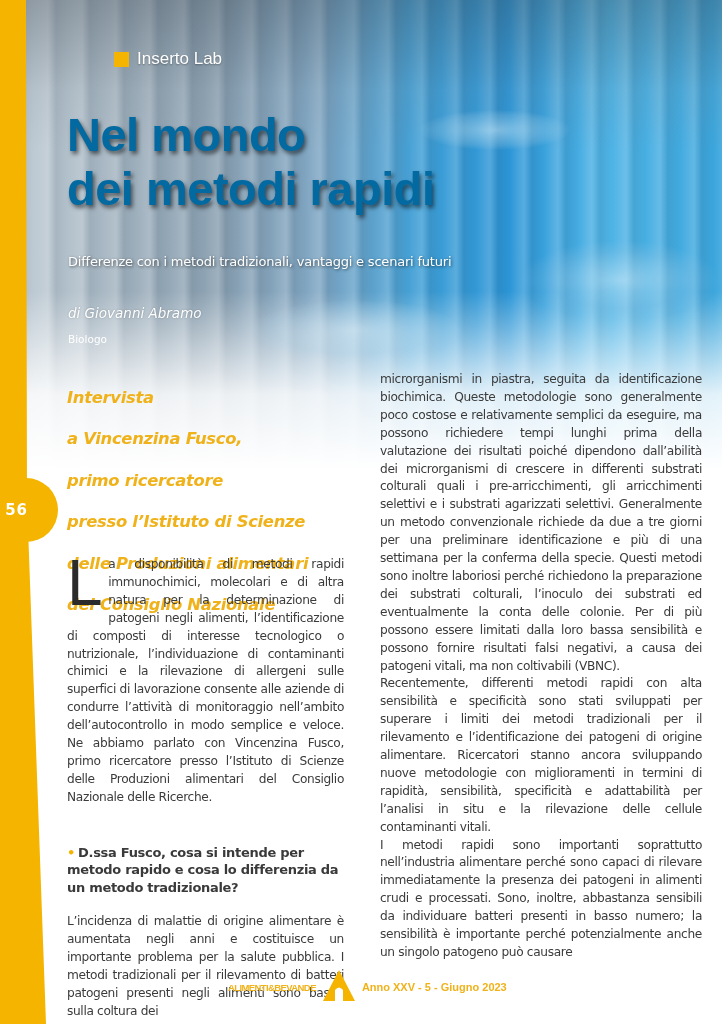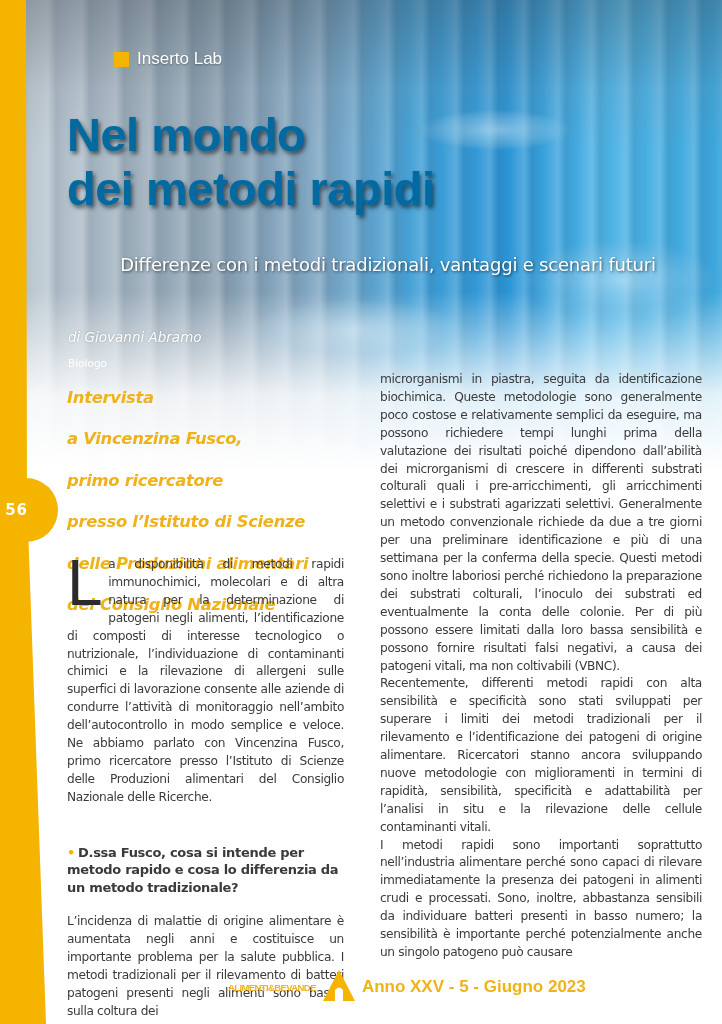--- a/index.html
+++ b/index.html
@@ -51,30 +51,29 @@
     .rubric .square { width: 15px; height: 15px; background: #f4b400; margin-right: 8px; }
 
     .title {
       position: absolute; left: 67px; top: 108px; width: 600px;
       color: #0369a1; font-family: "Liberation Sans", sans-serif; font-weight: bold;
       font-size: 47px; line-height: 54px; letter-spacing: -0.5px;
       text-shadow: 2px 3px 4px rgba(0,0,0,0.55);
     }
     .subtitle {
       position: absolute; left: 68px; top: 254px; width: 640px;
-      color: #ffffff; font-size: 18px; font-family: "DejaVu Sans", sans-serif;
+      color: #ffffff; font-size: 13px; font-family: "DejaVu Sans", sans-serif;
       text-shadow: 1px 1px 3px rgba(0,0,0,0.6);
       letter-spacing: -0.2px;
-      text-align: center;
     }
     .byline {
       position: absolute; left: 68px; top: 305px; color: #ffffff;
       font-family: "DejaVu Sans", sans-serif;
     }
-    .byline .author { font-style: italic; font-size: 13.5px; display: block; text-shadow: 0 0 2px rgba(0,0,0,0.25); margin-top: 24px; }
+    .byline .author { font-style: italic; font-size: 13.5px; display: block; text-shadow: 0 0 2px rgba(0,0,0,0.25); }
     .byline .role { font-size: 10.5px; display: block; margin-top: 12px; }
 
     .intro {
       position: absolute; left: 67px; top: 367px; width: 280px;
       color: #f0b21a; font-weight: bold; font-style: italic;
       font-family: "DejaVu Sans", sans-serif; font-size: 16.4px; line-height: 21.4px;
       letter-spacing: -0.3px;
     }
     .intro span { display: block; white-space: nowrap; margin-top: 20px; }
 
@@ -97,21 +96,21 @@
     .question .bullet { color: #f4b400; margin-right: 3px; }
     .answer { margin-top: 17px; }
     .col-right p { margin: 0; }
 
     .footer {
       position: absolute; left: 228px; top: 968px; display: flex; align-items: center;
       color: #f4b400; font-family: "Liberation Sans", sans-serif;
     }
     .footer .brand { font-weight: bold; font-size: 9.5px; letter-spacing: -0.6px; color: #f0b21a; }
     .footer .logo { margin: 0 6px 0 6px; }
-    .footer .issue { font-weight: bold; font-size: 17px; color: #f0b21a; }
+    .footer .issue { font-weight: bold; font-size: 11px; color: #f0b21a; }
   </style>
 </head>
 <body>
 
 <div class="hero">
   <div class="flask" style="left:250px;top:300px;width:210px;height:60px;"></div>
   <div class="flask" style="left:420px;top:110px;width:150px;height:40px;"></div>
 </div>
 
 <div class="side-band"></div>

